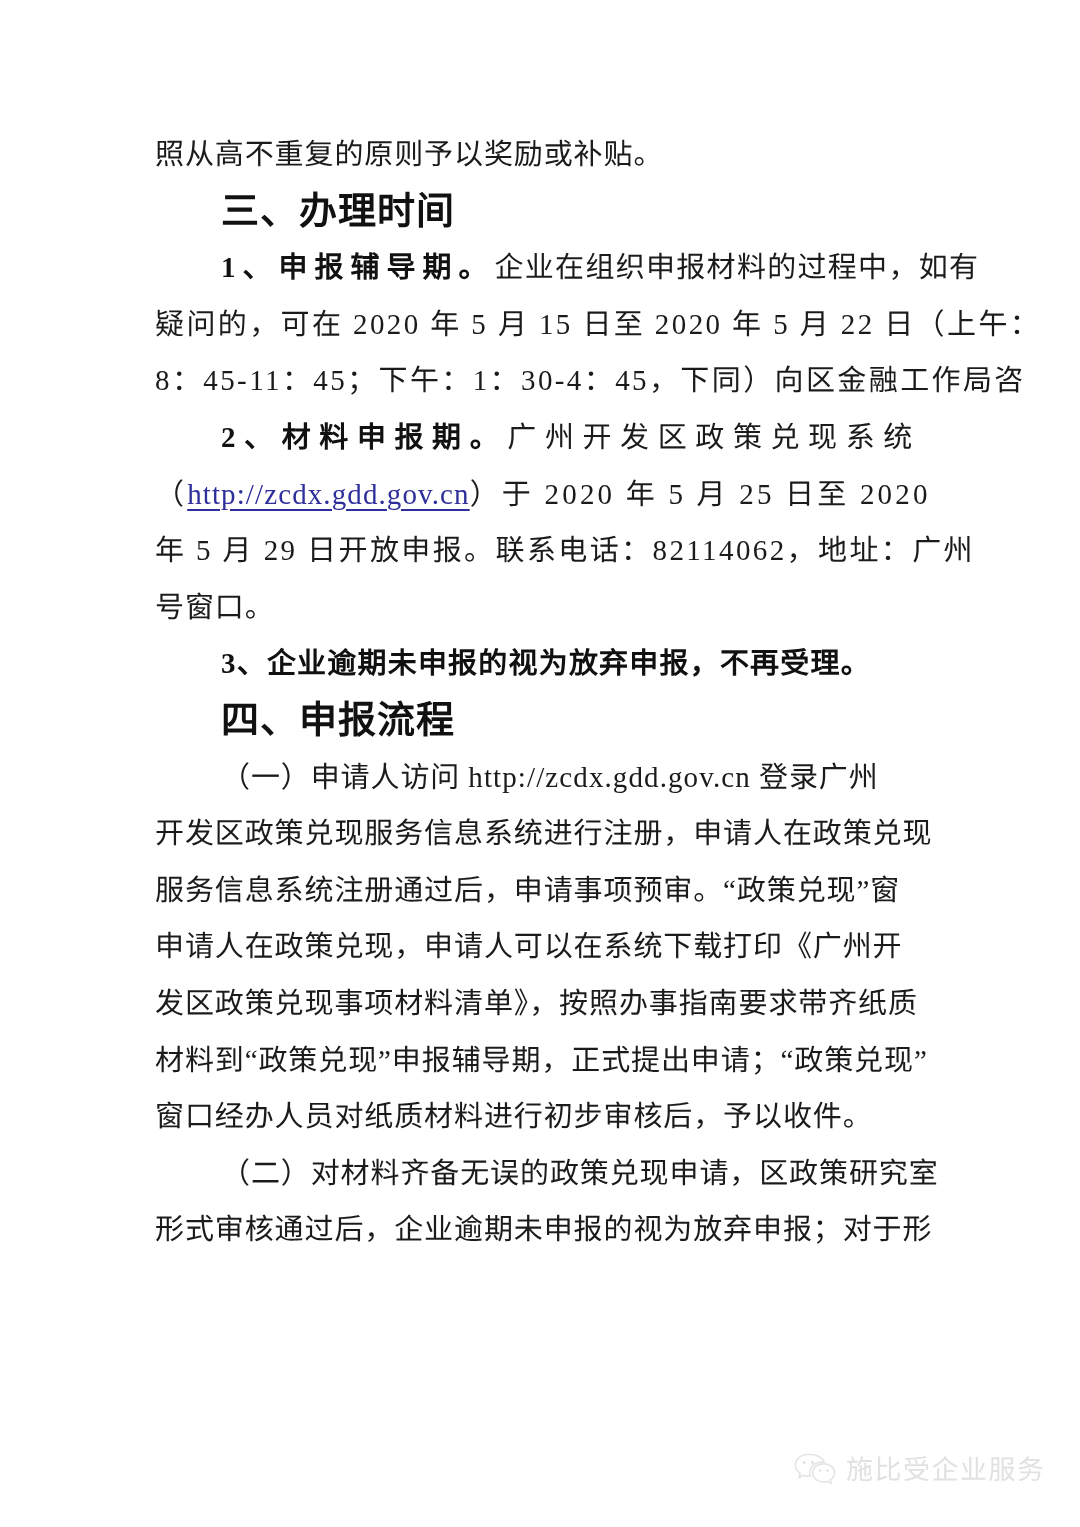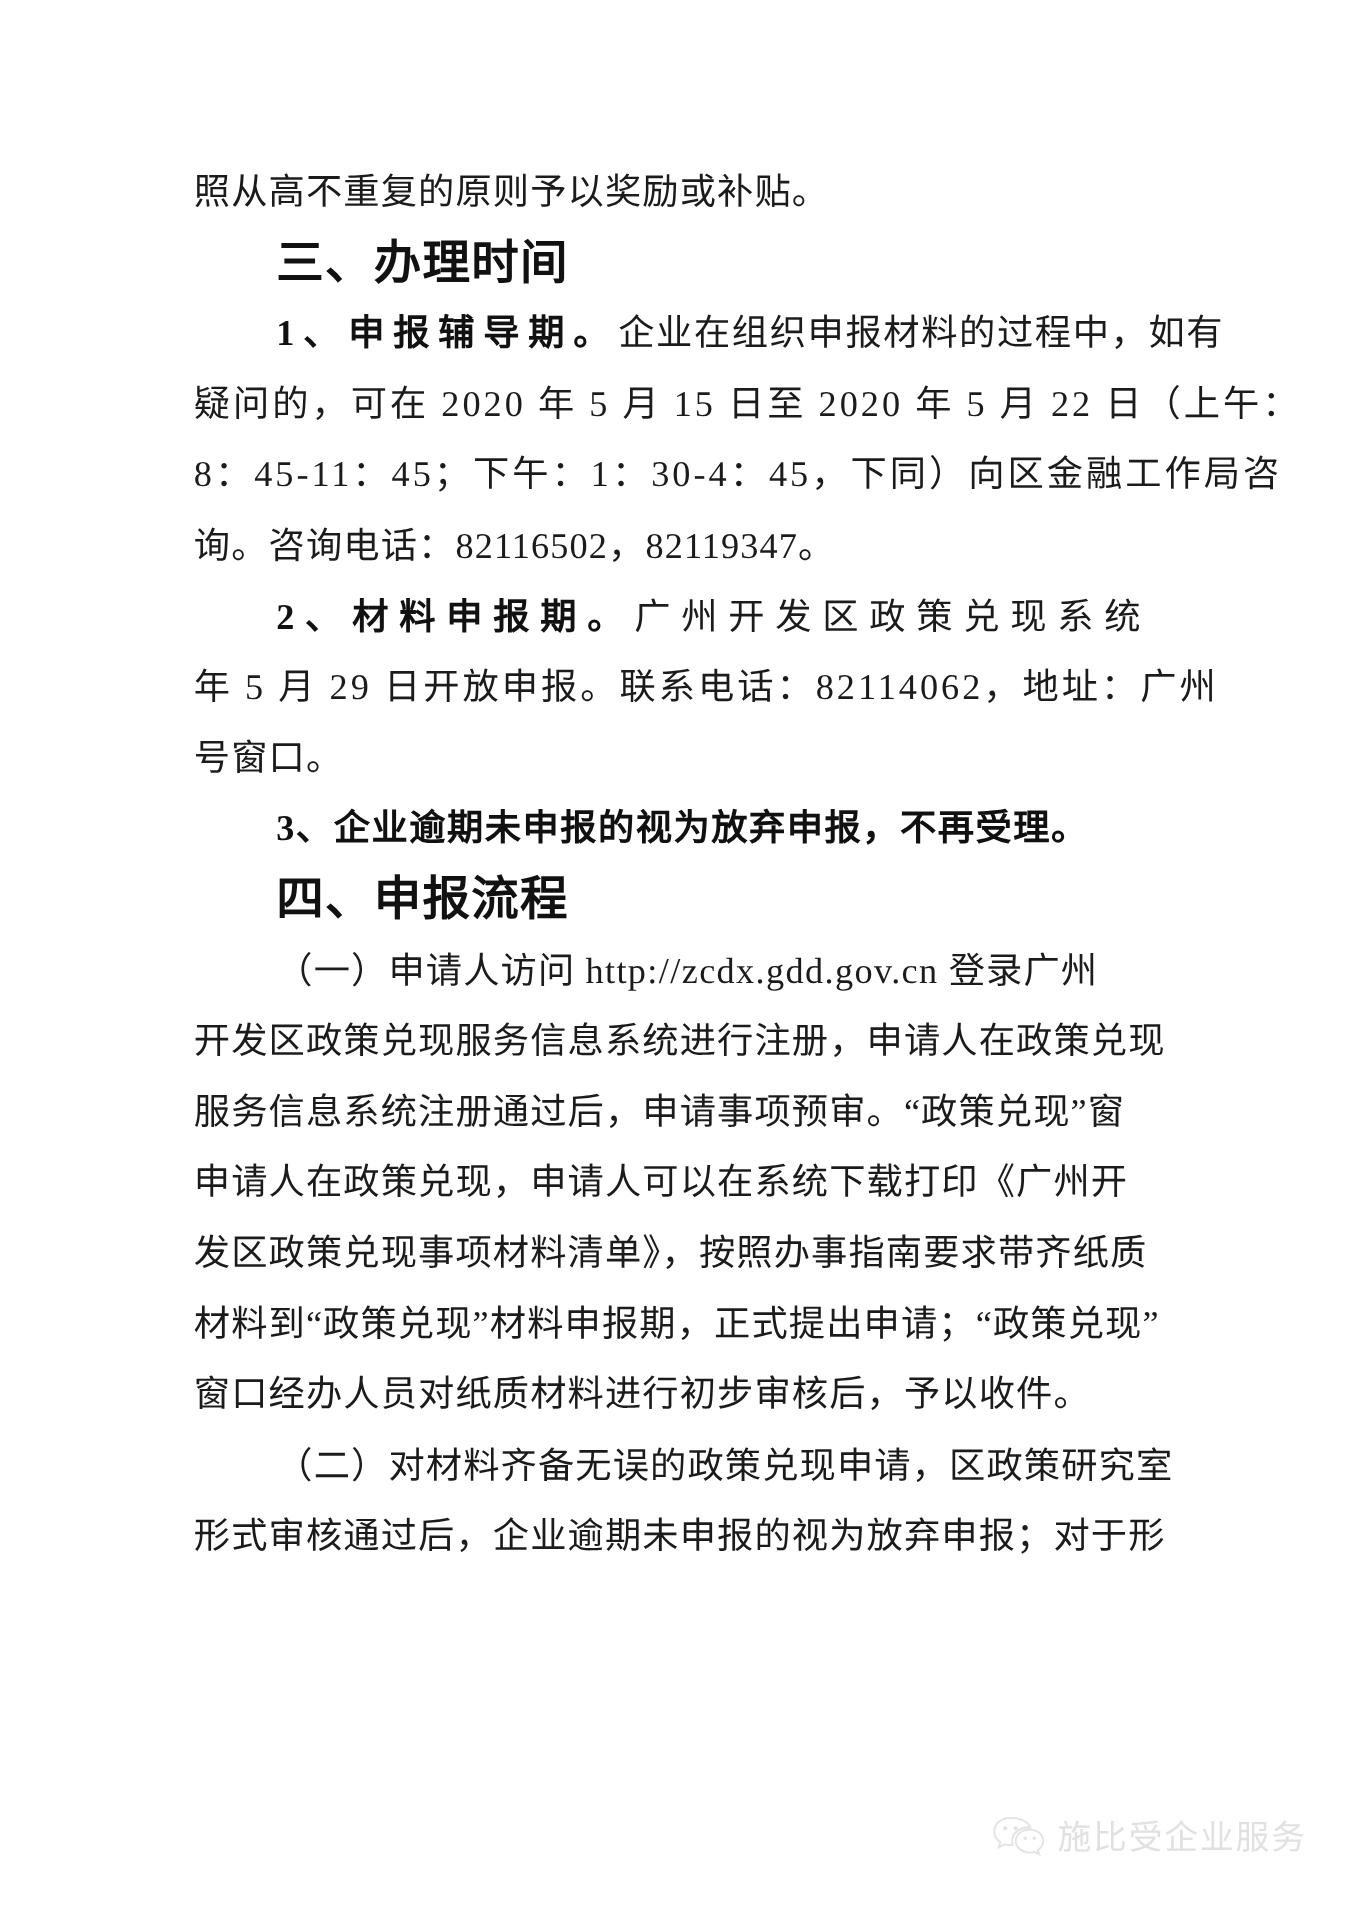--- a/index.html
+++ b/index.html
@@ -122,36 +122,36 @@
 
   <div class="doc-body">
 
     <div class="line track-5">照从高不重复的原则予以奖励或补贴。</div>
 
     <div class="heading">三、办理时间</div>
 
     <div class="line indent track-1"><span class="b spaced">1、申报辅导期。</span><span>企业在组织申报材料的过程中，如有</span></div>
     <div class="line track-3">疑问的，可在 2020 年 5 月 15 日至 2020 年 5 月 22 日（上午：</div>
     <div class="line track-3">8：45-11：45；下午：1：30-4：45，下同）向区金融工作局咨</div>
-    <div class="line track-5">询。咨询电话：82116502，82119347。</div>
 
     <div class="line indent track-2"><span class="b">2、材料申报期。</span><span>广州开发区政策兑现系统</span></div>
+    <div class="line track-4"><span>（</span><a class="link lat" href="#">http://zcdx.gdd.gov.cn</a><span>）于 2020 年 5 月 25 日至 2020</span></div>
     <div class="line track-3">年 5 月 29 日开放申报。联系电话：82114062，地址：广州</div>
     <div class="line track-5">号窗口。</div>
 
     <div class="line indent bold-line">3、企业逾期未申报的视为放弃申报，不再受理。</div>
 
     <div class="heading">四、申报流程</div>
 
     <div class="line indent track-5"><span>（一）申请人访问 </span><span class="lat">http://zcdx.gdd.gov.cn</span><span> 登录广州</span></div>
     <div class="line track-5">开发区政策兑现服务信息系统进行注册，申请人在政策兑现</div>
     <div class="line track-5">服务信息系统注册通过后，申请事项预审。“政策兑现”窗</div>
     <div class="line track-5">申请人在政策兑现，申请人可以在系统下载打印《广州开</div>
     <div class="line track-5">发区政策兑现事项材料清单》，按照办事指南要求带齐纸质</div>
-    <div class="line track-5">材料到“政策兑现”材料申报期，正式提出申请；“政策兑现”</div>
+    <div class="line track-5">材料到“政策兑现”申报辅导期，正式提出申请；“政策兑现”</div>
     <div class="line track-5">窗口经办人员对纸质材料进行初步审核后，予以收件。</div>
 
     <div class="line indent track-5">（二）对材料齐备无误的政策兑现申请，区政策研究室</div>
     <div class="line track-5">形式审核通过后，企业逾期未申报的视为放弃申报；对于形</div>
 
   </div>
 
   <div class="watermark">
     <span>
       <svg class="wechat-icon" viewBox="0 0 44 36" xmlns="http://www.w3.org/2000/svg" aria-hidden="true">

